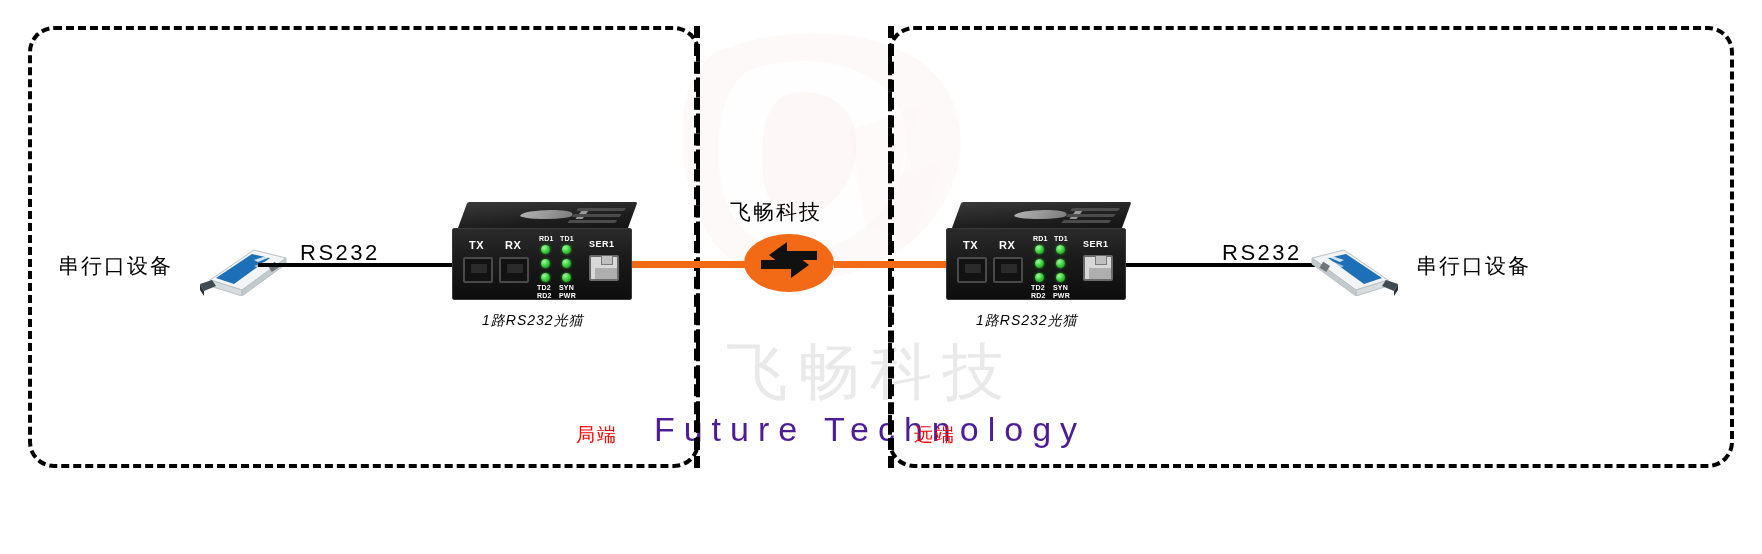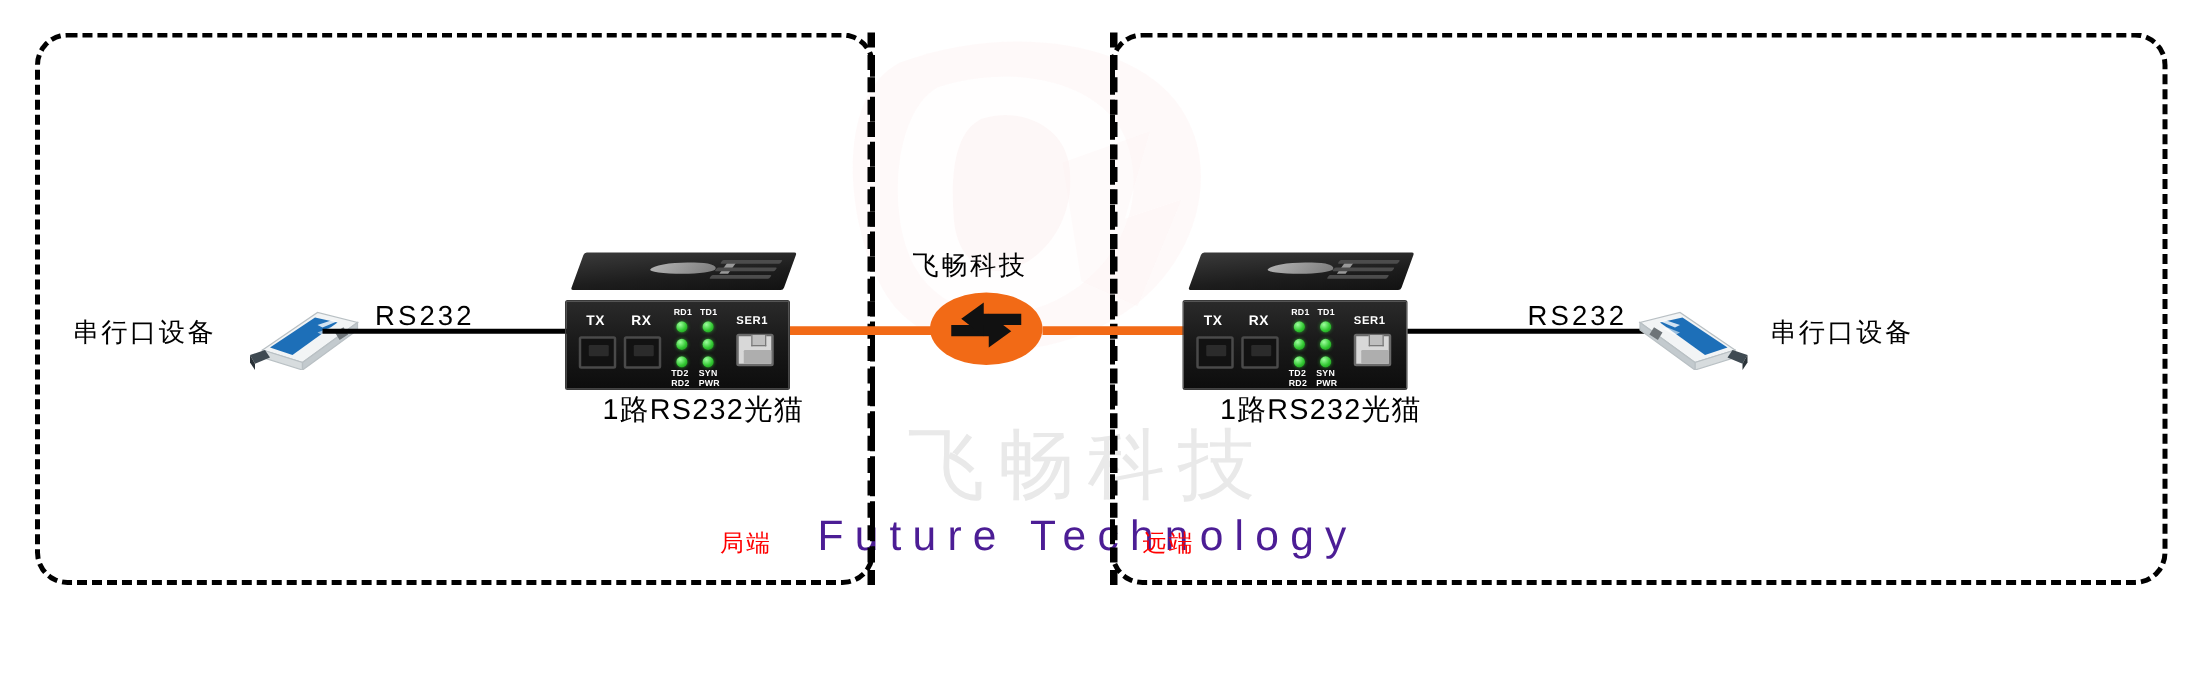--- a/index.html
+++ b/index.html
@@ -51,21 +51,21 @@
 
   
   .converter { position: absolute; width: 180px; height: 98px; }
   .conv-top {
     position: absolute; left: 10px; top: 0; width: 170px; height: 30px;
     background: linear-gradient(175deg,#3a3a3a 0%,#1d1d1d 60%,#121212 100%);
     transform: skewX(-20deg);
     border-radius: 2px;
   }
   .conv-face {
-    position: absolute; left: 0; top: 38px; width: 180px; height: 72px;
+    position: absolute; left: 0; top: 26px; width: 180px; height: 72px;
     background: linear-gradient(180deg,#2a2a2a 0%,#1a1a1a 45%,#0d0d0d 100%);
     border: 1px solid #3a3a3a;
     border-radius: 2px;
   }
   .brand-swoosh {
     position: absolute; left: 58px; top: 8px; width: 52px; height: 9px;
     background: linear-gradient(90deg,#c9c9c9,#8f8f8f);
     border-radius: 50% 40% 45% 55%/60% 60% 40% 40%;
     opacity: .85; transform: skewX(-20deg);
   }
@@ -117,21 +117,21 @@
   
   .fiber-node { position: absolute; width: 92px; height: 62px; }
 
   
   .lbl {
     position: absolute; white-space: nowrap;
     font-family: "Liberation Sans", "DejaVu Sans", sans-serif;
   }
   .lbl-cn { font-size: 21px; color: #000; letter-spacing: 2px; }
   .lbl-rs { font-size: 22px; color: #000; letter-spacing: 2.5px; }
-  .lbl-dev { font-size: 23px; color: #000; letter-spacing: 1px; }
+  .lbl-dev { font-size: 14px; color: #000; letter-spacing: 1px; font-style: italic; }
   .lbl-red { font-size: 19px; color: #ff0000; letter-spacing: 2px; font-weight: normal; }
 </style>
 </head>
 <body>
 
 <div id="stage">
 
   <svg class="wm-mark" viewBox="0 0 480 400">
     <path d="M120 40 C200 10 300 20 340 70 C380 120 360 200 300 240 C240 280 160 280 120 240 C80 200 60 70 120 40 Z" fill="#e86a6a" opacity="0.35"></path>
     <path d="M150 60 C210 40 280 55 300 100 C320 150 295 205 245 230 C200 252 150 240 130 200 C110 160 115 80 150 60 Z" fill="#ffffff" opacity="0.9"></path>

